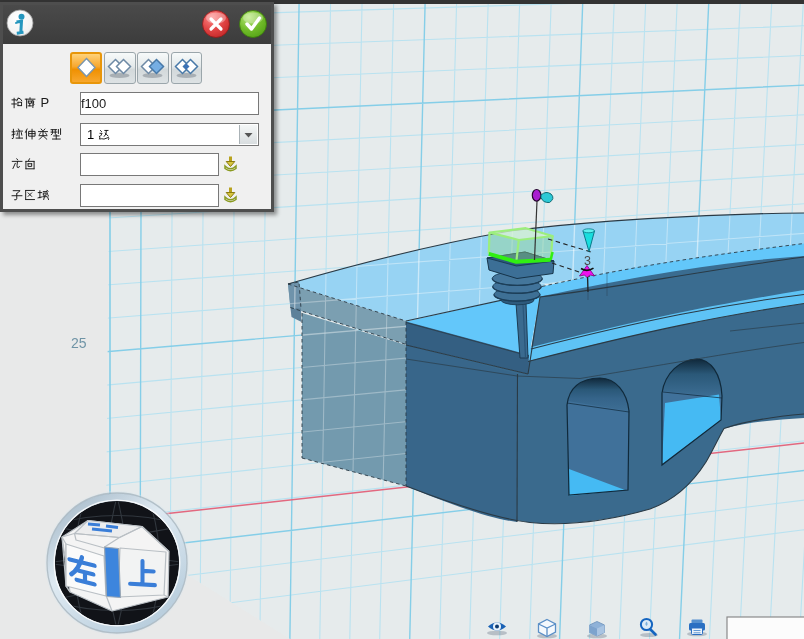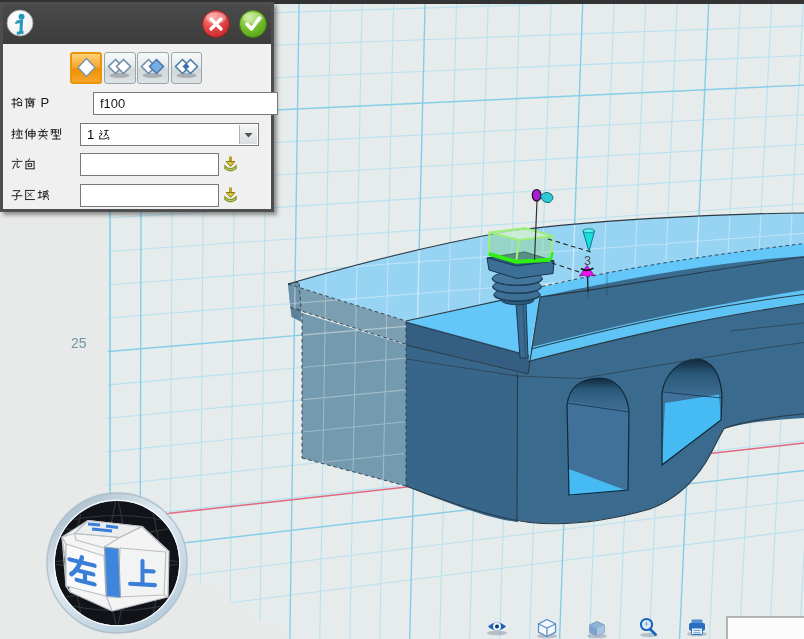--- a/index.html
+++ b/index.html
@@ -290,21 +290,21 @@
         </svg></div>
   <div style="position:absolute;display:flex;align-items:center;gap:1px;font:13px 'Liberation Sans',sans-serif;color:#1a1a1a;left:8px;top:87px;height:21px;">
         <svg width="12" height="12" viewBox="0 0 100 100" style="">
           <path d="M8,24 H44 M26,10 V90 M6,58 H46 M60,10 L48,32 M60,10 L76,14 L90,32 M58,44 H84 M58,44 V72 M58,72 H88 M88,44 V72" fill="none" stroke="#1a1a1a" stroke-width="8" stroke-linecap="round" stroke-linejoin="round"></path>
         </svg>
         <svg width="12" height="12" viewBox="0 0 100 100" style="">
           <path d="M50,6 V16 M10,18 H92 M22,18 V92 M36,34 H62 M36,34 V52 H62 V34 M48,52 V74 M34,74 H62 M74,28 V88 M74,32 Q90,36 78,52 Q92,56 76,72" fill="none" stroke="#1a1a1a" stroke-width="8" stroke-linecap="round" stroke-linejoin="round"></path>
         </svg>
         <span>&nbsp;P</span>
       </div>
-  <div style="position:absolute;left:90px;top:87px;width:177px;height:21px;background:#fff;border:1px solid #787878;font:13px 'Liberation Sans',sans-serif;color:#1a1a1a;padding-left:6px;line-height:21px;">f100</div>
+  <div style="position:absolute;left:77px;top:87px;width:177px;height:21px;background:#fff;border:1px solid #787878;font:13px 'Liberation Sans',sans-serif;color:#1a1a1a;line-height:21px;">f100</div>
   <div style="position:absolute;display:flex;align-items:center;gap:1px;font:13px 'Liberation Sans',sans-serif;color:#1a1a1a;left:8px;top:118px;height:21px;">
         <svg width="12" height="12" viewBox="0 0 100 100" style="">
           <path d="M20,10 V82 Q20,92 10,88 M8,32 H34 M8,58 L34,50 M62,8 L68,20 M44,26 H96 M54,40 L50,62 M86,38 L90,60 M42,84 H98 M68,26 V84" fill="none" stroke="#1a1a1a" stroke-width="8" stroke-linecap="round" stroke-linejoin="round"></path>
         </svg>
         <svg width="12" height="12" viewBox="0 0 100 100" style="">
           <path d="M26,8 L12,36 M20,26 V92 M42,28 H92 V68 H42 Z M42,47 H92 M67,10 V92" fill="none" stroke="#1a1a1a" stroke-width="8" stroke-linecap="round" stroke-linejoin="round"></path>
         </svg>
         <svg width="12" height="12" viewBox="0 0 100 100" style="">
           <path d="M34,8 L44,20 M66,8 L56,20 M12,30 H88 M50,22 V56 M30,40 L20,54 M70,40 L80,54 M16,64 H84 M50,64 L20,94 M50,64 L82,94" fill="none" stroke="#1a1a1a" stroke-width="8" stroke-linecap="round" stroke-linejoin="round"></path>
         </svg>

